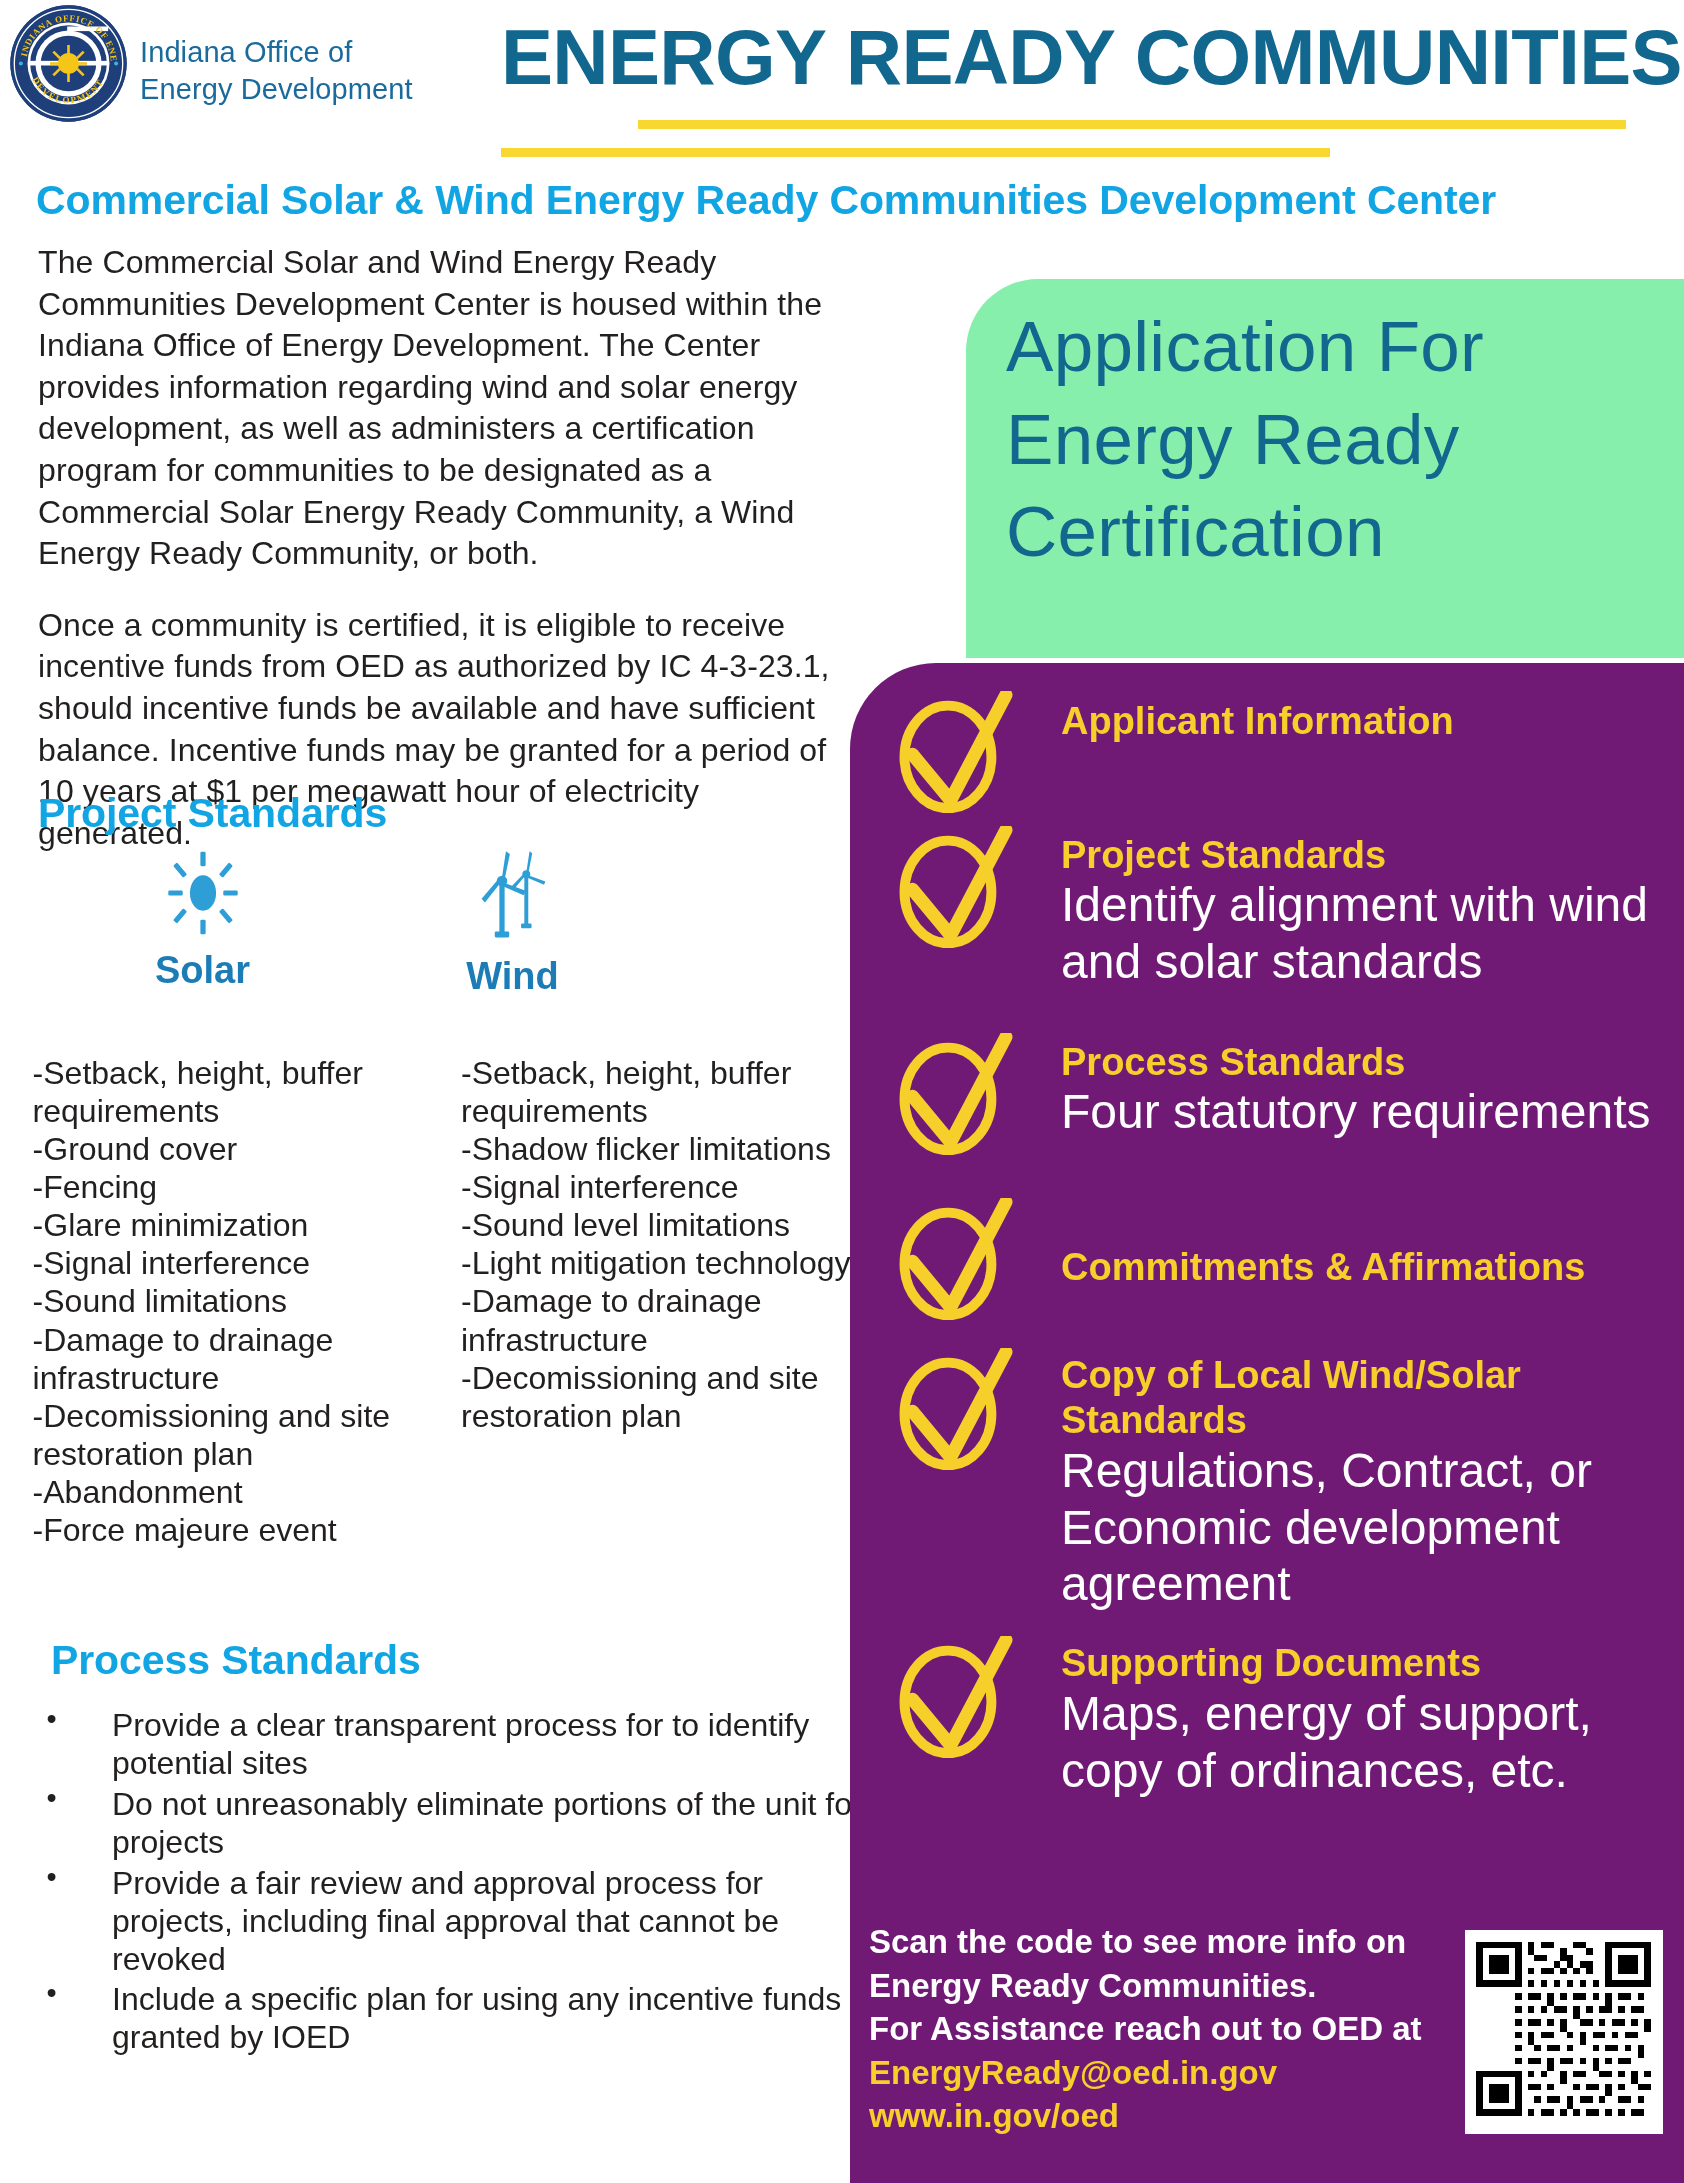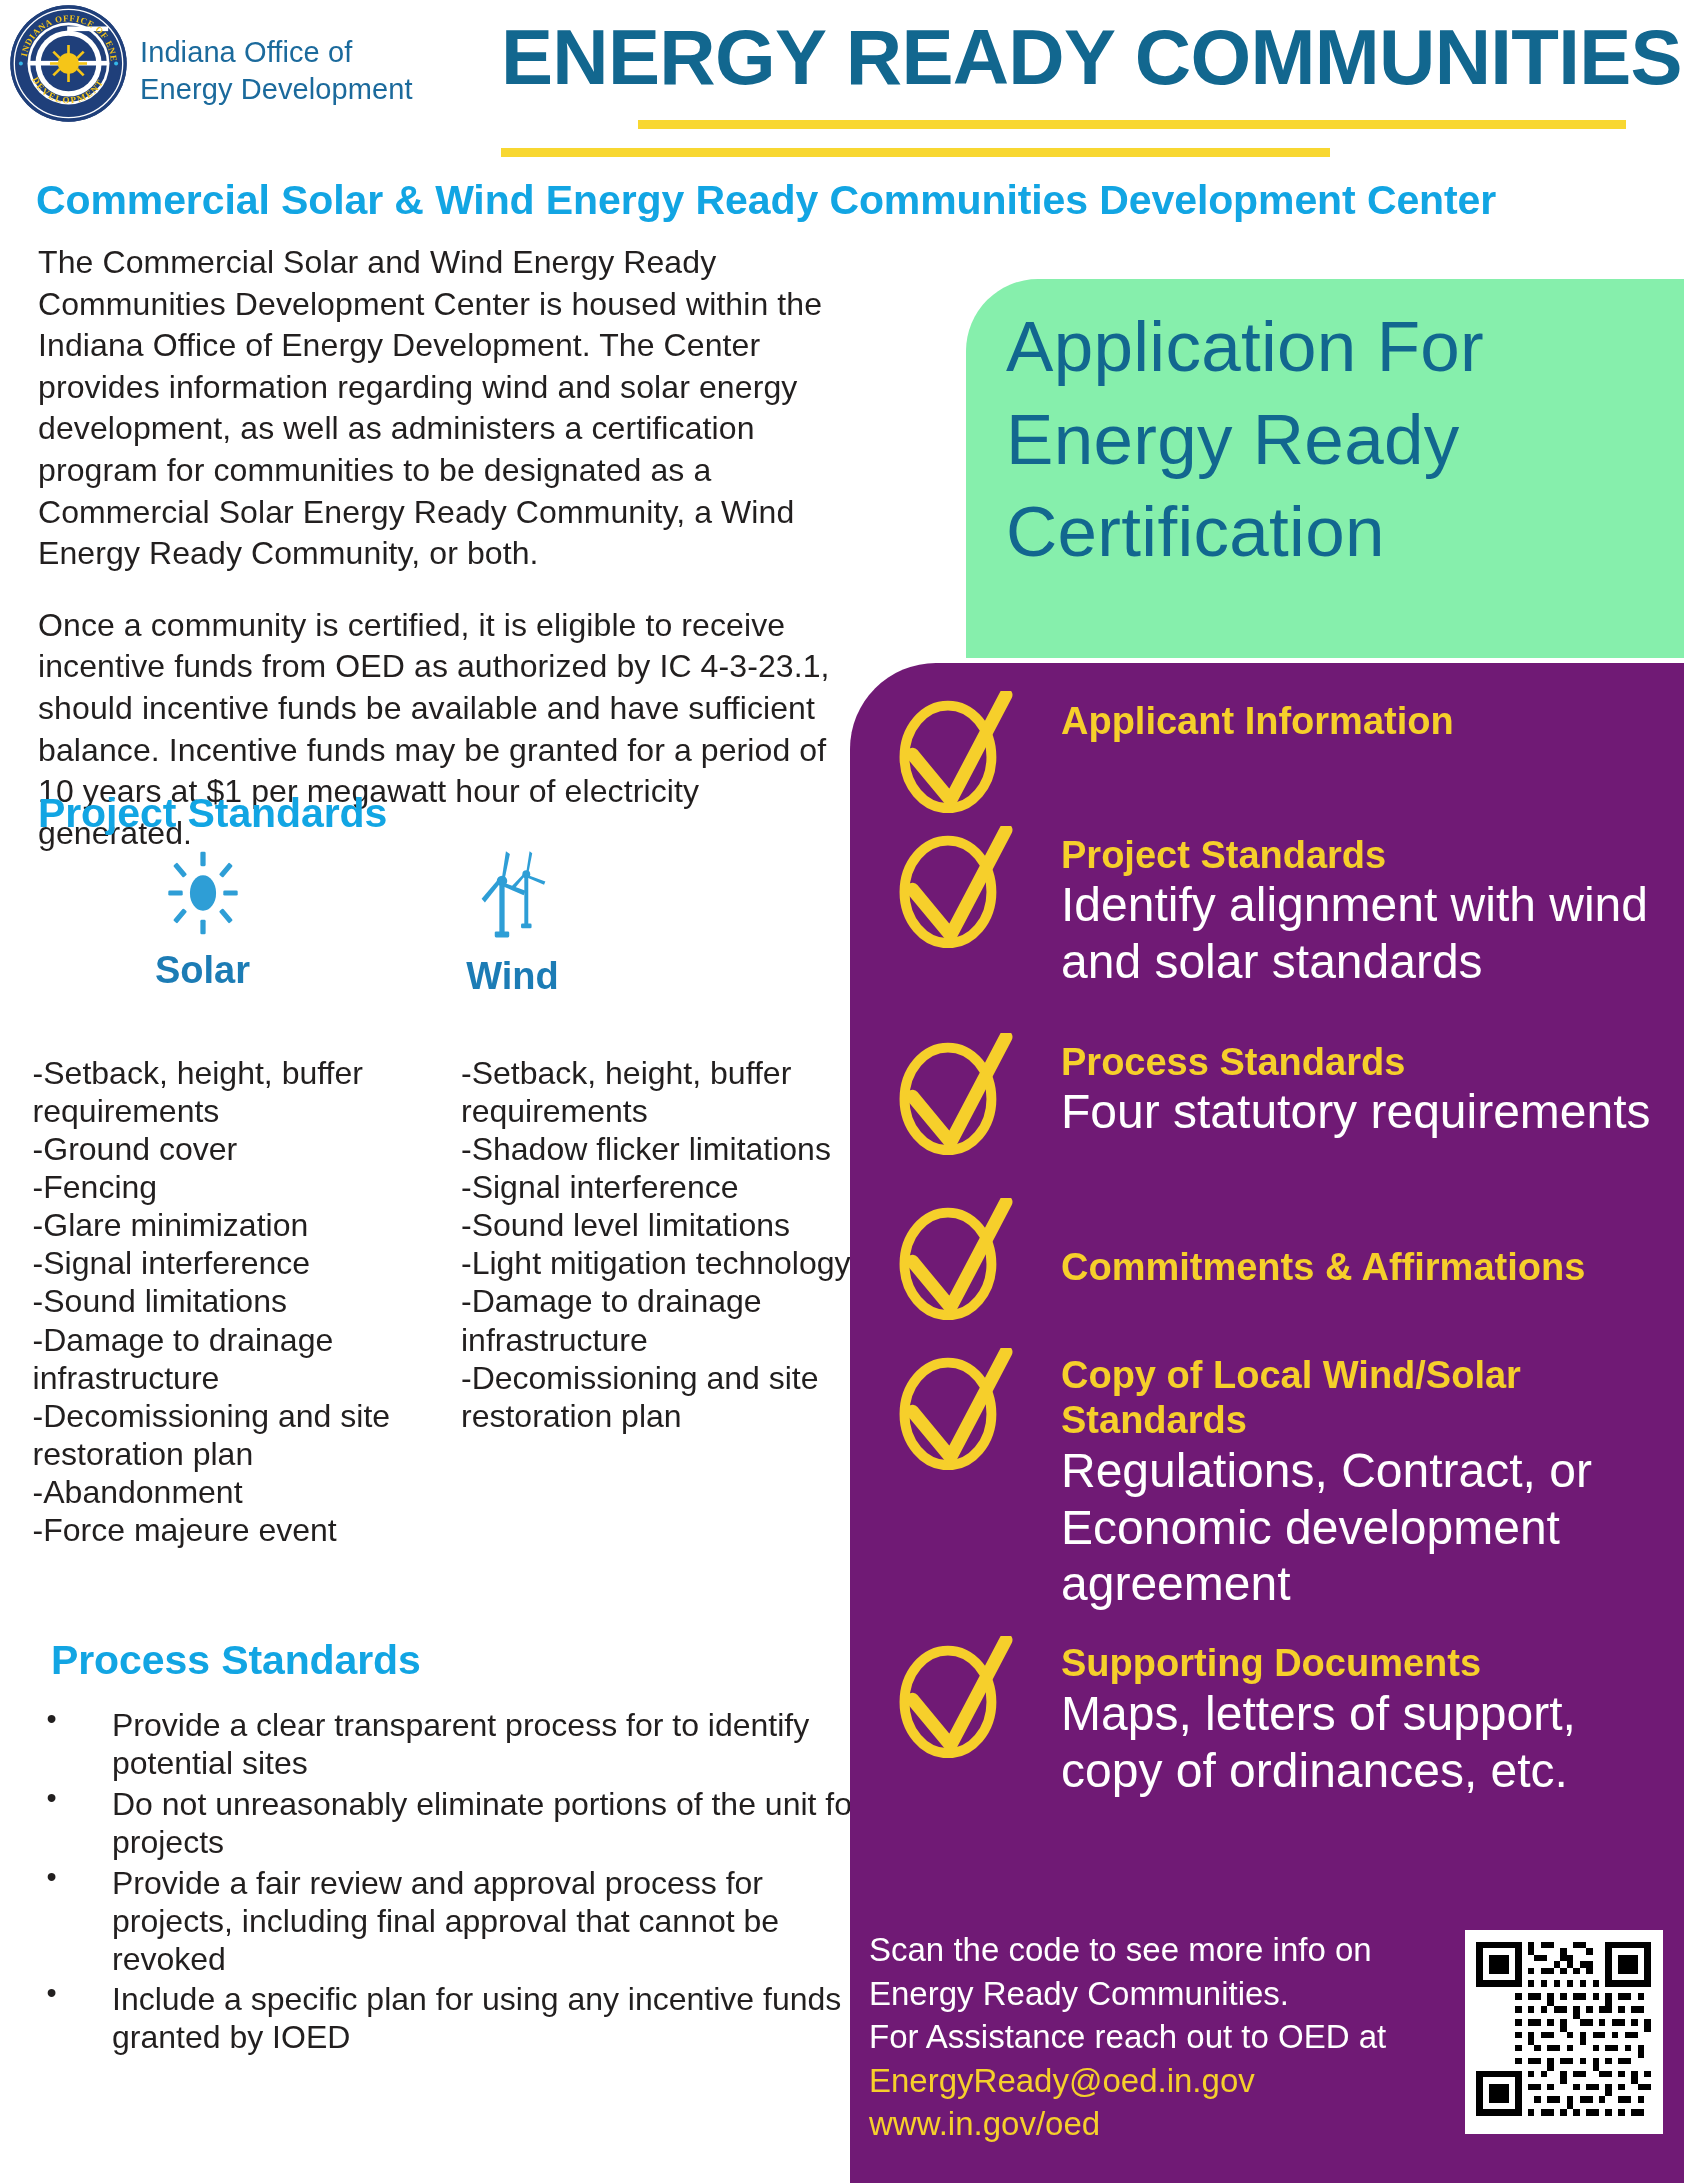--- a/index.html
+++ b/index.html
@@ -116,23 +116,23 @@
     font-size:38px;line-height:1.18;font-weight:700;color:#f6cf2b;
   }
   .ci-sub{
     font-family:"Liberation Sans Narrow","Liberation Sans",sans-serif;
     font-size:48px;line-height:1.18;font-weight:400;color:#ffffff;
   }
 
   
   .footer{position:absolute;left:869px;top:1920px;width:803px;height:217px;}
   .foot-text{
-    position:absolute;left:0;top:8px;width:566px;
-    font-family:"Liberation Sans Narrow","Liberation Sans",sans-serif;
-    font-size:33px;line-height:1.32;font-weight:400;color:#ffffff;
+    position:absolute;left:0;top:0;width:566px;
+    font-family:"Liberation Sans Narrow","Liberation Sans",sans-serif;
+    font-size:33px;line-height:1.32;font-weight:700;color:#ffffff;
   }
   .foot-text .y{color:#f6cf2b;}
   .qr{position:absolute;left:596px;top:10px;width:198px;height:204px;background:#fff;padding:5.3px;box-sizing:border-box;}
   .qr svg{display:block;}
 </style>
 </head>
 <body>
 
 <div class="page">
 
@@ -360,21 +360,21 @@
 
     <div class="check-item" style="top:973px;">
       <span class="check-icon">
         <svg width="135" height="122" viewBox="0 0 205 185">
           <ellipse cx="88" cy="100" rx="66" ry="78" fill="none" stroke="#f6cf2b" stroke-width="15"></ellipse>
           <path d="M34 96 L92 166 L176 6" fill="none" stroke="#f6cf2b" stroke-width="20" stroke-linecap="round" stroke-linejoin="round"></path>
         </svg>
       </span>
       <div class="check-body" style="top:5.3px;">
         <div class="ci-title">Supporting Documents</div>
-        <div class="ci-sub">Maps, letters of support, copy of ordinances, etc.</div>
+        <div class="ci-sub">Maps, energy of support, copy of ordinances, etc.</div>
       </div>
     </div>
   </div>
 
   <div class="footer">
     <div class="foot-text">
       <div>Scan the code to see more info on</div>
       <div>Energy Ready Communities.</div>
       <div>For Assistance reach out to OED at</div>
       <div class="y">EnergyReady@oed.in.gov</div>

